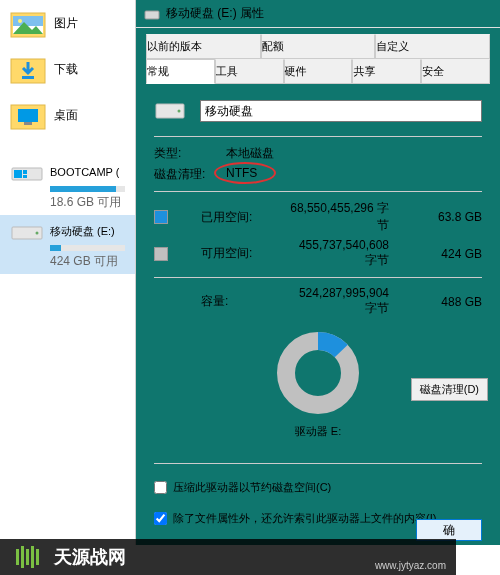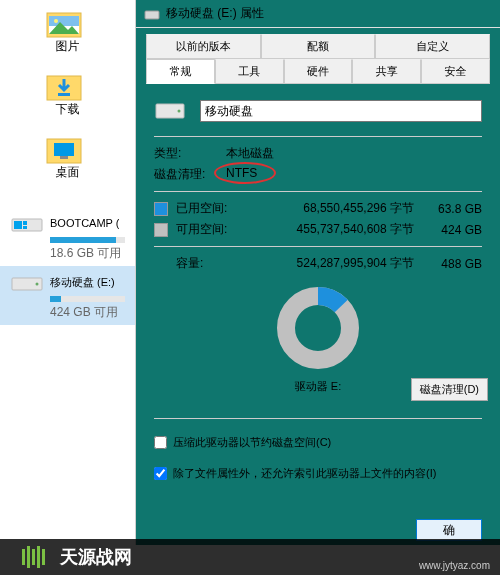--- a/index.html
+++ b/index.html
@@ -1,59 +1,59 @@
 <!DOCTYPE html>
 <html><head>
   <meta charset="utf-8">
   <style>
     * { margin: 0; padding: 0; box-sizing: border-box; font-family: "Microsoft YaHei", "Segoe UI", sans-serif; }
     body { background: #fff; width: 500px; height: 575px; overflow: hidden; position: relative; }
     .sidebar { position: absolute; left: 0; top: 0; width: 135px; height: 575px; background: #fff; }
-    .sb-folder { display: flex; align-items: center; padding: 8px 10px; font-size: 12px; flex-direction: column; }
+    .sb-folder { display: flex; align-items: center; padding: 8px 10px; font-size: 12px; }
     .sb-folder svg { width: 36px; height: 30px; margin-right: 8px; }
     .sb-drive { padding: 4px 10px; font-size: 11px; }
     .sb-drive.selected { background: #cce4f7; }
     .sb-drive-row { display: flex; align-items: center; }
     .sb-drive-row svg { width: 34px; height: 24px; margin-right: 6px; flex-shrink: 0; }
     .sb-drive-name { font-size: 11px; white-space: nowrap; overflow: hidden; }
     .sb-bar { height: 6px; background: #e6e6e6; margin: 2px 0 2px 40px; position: relative; }
     .sb-bar-fill { height: 100%; background: #26a0da; position: absolute; left: 0; }
     .sb-drive-sub { font-size: 12px; color: #666; margin-left: 40px; white-space: nowrap; }
     .dialog { position: absolute; left: 135px; top: 0; right: 0; height: 545px; background: #0f766e; border-left: 1px solid #d0d0d0; }
     .titlebar { height: 28px; display: flex; align-items: center; padding: 0 8px; border-bottom: 1px solid #e0e0e0; }
     .titlebar svg { width: 16px; height: 16px; margin-right: 6px; }
     .titlebar-text { font-size: 12px; }
     .tabs-outer { padding: 6px 10px 0; }
     .tabs-row { display: flex; border-bottom: 1px solid #ccc; }
-    .tab { flex: 1; text-align: center; font-size: 11px; padding: 4px 0; border: 1px solid #ccc; border-bottom: none; background: #fff; cursor: default; }
+    .tab { flex: 1; text-align: left; font-size: 11px; padding: 4px 0; border: 1px solid #ccc; border-bottom: none; background: #fff; cursor: default; }
     .tab.inactive { border-top-color: transparent; background: #f0f0f0; }
     .tab.active { background: #fff; border-bottom: 1px solid #fff; margin-bottom: -1px; }
     .content { padding: 12px 18px; font-size: 12px; }
     .drive-header { display: flex; align-items: flex-end; margin-bottom: 14px; }
     .drive-header svg { width: 32px; height: 26px; margin-right: 14px; }
     .name-input { flex: 1; height: 22px; border: 1px solid #777; padding: 0 4px; font-size: 12px; }
     .hr { border: none; border-top: 1px solid #ccc; margin: 6px 0; }
     .kv-row { display: flex; padding: 2px 0; }
     .kv-label { width: 72px; }
     .kv-value { }
     .fs-circle { position: absolute; border: 2px solid #d33; border-radius: 50%; width: 62px; height: 22px; pointer-events: none; }
-    .space-row { display: flex; align-items: center; padding: 2px 0; }
+    .space-row { display: flex; align-items: center; padding: 2px 0; gap: 25px; }
     .sq { width: 14px; height: 14px; margin-right: 8px; border: 1px solid #999; }
     .sq.used { background: #1e90dd; }
     .sq.free { background: #c0c0c0; }
     .space-label { width: 64px; }
     .space-bytes { flex: 1; text-align: right; }
     .space-gb { width: 62px; text-align: right; margin-left: 6px; }
     .donut-wrap { text-align: center; margin: 10px 0 4px; position: relative; }
     .drive-label-below { text-align: center; font-size: 11px; }
     .cleanup-btn { position: absolute; right: 12px; top: 378px; font-size: 11px; padding: 3px 8px; border: 1px solid #aaa; background: #f0f0f0; }
     .cb-row { display: flex; align-items: center; font-size: 11px; margin: 16px 0; }
     .cb-row input { margin-right: 6px; }
     .ok-btn { position: absolute; right: 18px; bottom: 4px; width: 66px; height: 22px; font-size: 12px; border: 1px solid #0078d7; background: #e5f1fb; text-align: center; line-height: 20px; }
-    .watermark { position: absolute; left: 0; bottom: 0; width: 500px; height: 36px; background: rgba(0,0,0,0.82); display: flex; align-items: center; padding-left: 20px; margin-top: 40px; }
+    .watermark { position: absolute; left: 0; bottom: 0; width: 456px; height: 36px; background: rgba(0,0,0,0.82); display: flex; align-items: center; padding-left: 14px; margin-top: 40px; }
     .wm-text { color: #fff; font-size: 18px; font-weight: bold; margin-left: 12px; }
     .wm-link { position: absolute; right: 10px; bottom: 4px; font-size: 10px; color: #ccc; }
   </style>
 </head>
 <body>
 
 <div class="sidebar">
   <div class="sb-folder">
     <svg viewBox="0 0 36 30">
         <rect x="1" y="5" width="34" height="24" fill="#ffd96a" stroke="#e0b84a"></rect>

